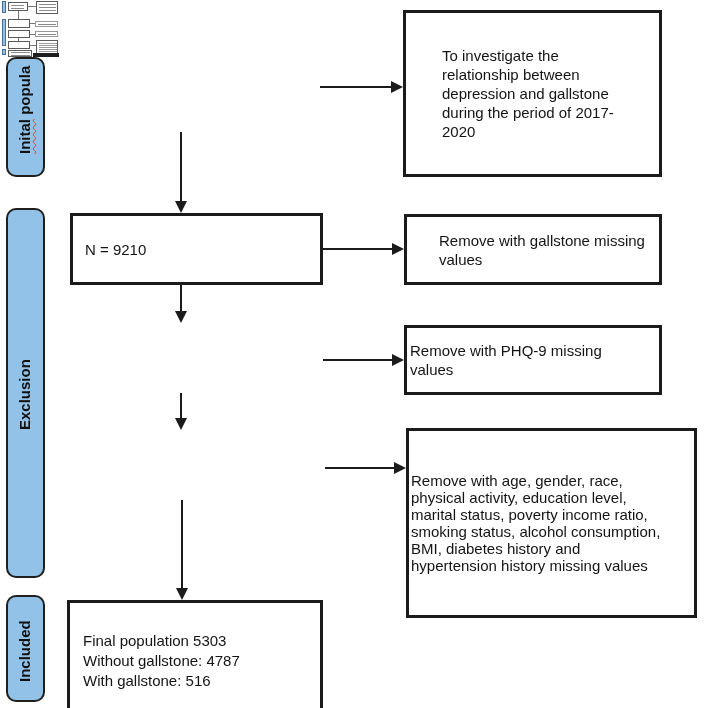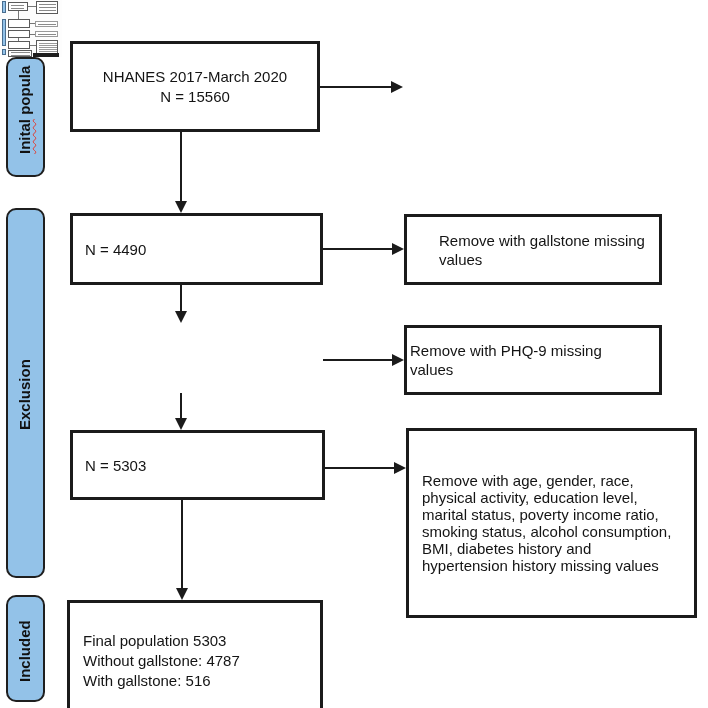--- a/index.html
+++ b/index.html
@@ -96,44 +96,44 @@
   <div class="plabel" style="left:6px;top:57px;height:120px">
     <div class="vtext" style="top:95px"><span class="misspelled">Inital</span><span> popula</span></div>
   </div>
   <div class="plabel" style="left:6px;top:208px;height:370px">
     <div class="vtext" style="top:220px">Exclusion</div>
   </div>
   <div class="plabel" style="left:6px;top:595px;height:107px">
     <div class="vtext" style="top:85px">Included</div>
   </div>
 
-  <div class="box center" style="left:70px;top:41px;width:250px;height:91px;line-height:20px">
-    <div class="txt">NHANES 2017-March 2020
-N = 15560</div>
+
+  <div class="box" style="left:403px;top:10px;width:259px;height:167px;line-height:19px">
+    <div class="txt" style="padding-left:36px">To investigate the
+relationship between
+depression and gallstone
+during the period of 2017-
+2020</div>
   </div>
 
-
   <div class="box" style="left:70px;top:213px;width:253px;height:72px">
-    <div class="txt" style="padding-left:12px">N = 4490</div>
+    <div class="txt" style="padding-left:12px">N = 9210</div>
   </div>
   <div class="box" style="left:404px;top:214px;width:258px;height:71px">
     <div class="txt" style="padding-left:32px">Remove with gallstone missing
 values</div>
   </div>
 
   <div class="box" style="left:404px;top:325px;width:258px;height:70px">
     <div class="txt" style="padding-left:3px">Remove with PHQ-9 missing
 values</div>
   </div>
 
-  <div class="box" style="left:70px;top:430px;width:255px;height:70px">
-    <div class="txt" style="padding-left:12px">N = 5303</div>
-  </div>
   <div class="box" style="left:406px;top:428px;width:291px;height:190px;line-height:17px">
-    <div class="txt" style="padding-left:13px">Remove with age, gender, race,
+    <div class="txt" style="padding-left:2px">Remove with age, gender, race,
 physical activity, education level,
 marital status, poverty income ratio,
 smoking status, alcohol consumption,
 BMI, diabetes history and
 hypertension history missing values</div>
   </div>
 
   <div class="box" style="left:67px;top:600px;width:256px;height:122px;line-height:20px">
     <div class="txt" style="padding-left:13px">Final population 5303
 Without gallstone: 4787

